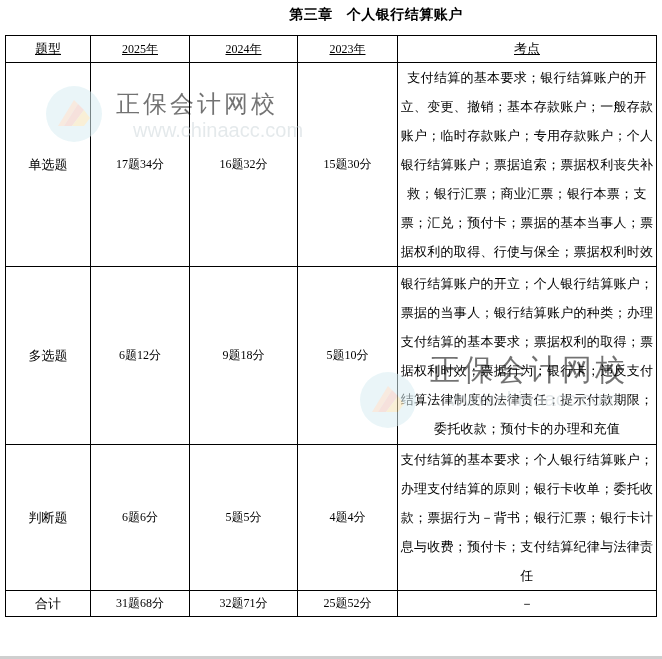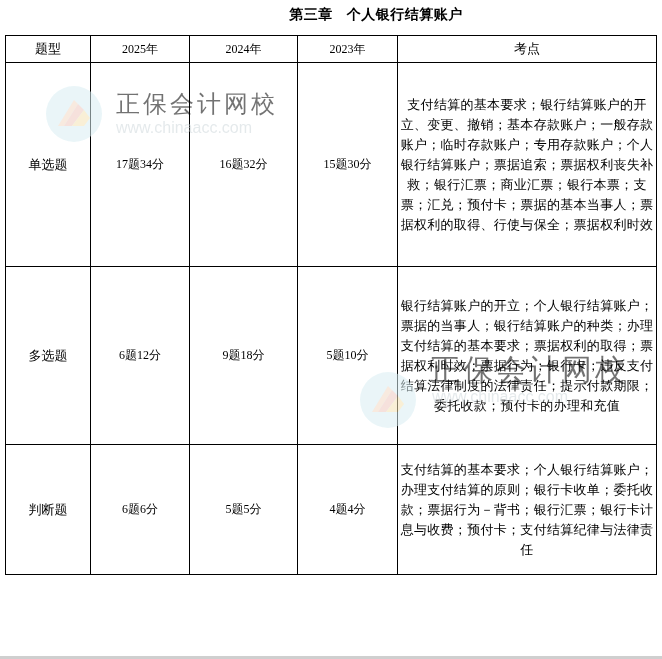--- a/index.html
+++ b/index.html
@@ -16,24 +16,24 @@
     .title .sep { display: inline-block; width: 14px; }
     table.exam {
       position: absolute; left: 5px; top: 35px;
       width: 651px; border-collapse: collapse; table-layout: fixed;
       font-size: 13px;
     }
     table.exam td, table.exam th {
       border: 1.5px solid #000; padding: 0; font-weight: normal;
       text-align: center; vertical-align: middle;
     }
-    table.exam th { height: 26px; }
+    table.exam th { height: 26px; text-decoration: underline; }
     td.points {
       text-align: left; padding: 2px 6px 2px 7px;
-      line-height: 20px; font-size: 13px; word-break: break-all;
+      line-height: 29px; font-size: 13px; word-break: break-all;
       letter-spacing: 0.3px;
     }
     .num { font-family: "Liberation Serif", "DejaVu Serif", serif; font-size: 12px; }
     tr.r1 td { height: 203px; }
     tr.r2 td { height: 177px; }
     tr.r3 td { height: 129px; margin-top: 36px; }
     tr.r4 td { height: 49px; }
     tr.r5 td { height: 25px; }
     .watermark {
       position: absolute; pointer-events: none; opacity: 0.55;
@@ -41,22 +41,23 @@
     .wm-logo {
       position: absolute; width: 56px; height: 56px; border-radius: 50%;
       background: #d9eef3;
     }
     .wm-logo svg { position: absolute; left: 8px; top: 10px; }
     .wm-cn {
       position: absolute; font-size: 24px; color: #000000; letter-spacing: 3px;
       white-space: nowrap;
     }
     .wm-url {
-      position: absolute; font-size: 16px; color: #cfd8dc; white-space: nowrap;
+      position: absolute; font-size: 20px; color: #cfd8dc; white-space: nowrap;
       font-family: "Liberation Sans", sans-serif;
+      margin-left: 17px;
     }
     .bottom-strip {
       position: absolute; left: 0; top: 656px; width: 662px; height: 3px;
       background: #cfcfcf;
     }
   </style>
 </head>
 <body>
 
 <div class="title">
@@ -95,20 +96,27 @@
       <td class="num">5题10分</td>
       <td class="points">银行结算账户的开立；个人银行结算账户；票据的当事人；银行结算账户的种类；办理支付结算的基本要求；票据权利的取得；票据权利时效；票据行为；银行卡；违反支付结算法律制度的法律责任；提示付款期限；委托收款；预付卡的办理和充值</td>
     </tr>
     <tr class="r3">
       <td>判断题</td>
       <td class="num">6题6分</td>
       <td class="num">5题5分</td>
       <td class="num">4题4分</td>
       <td class="points">支付结算的基本要求；个人银行结算账户；办理支付结算的原则；银行卡收单；委托收款；票据行为－背书；银行汇票；银行卡计息与收费；预付卡；支付结算纪律与法律责任</td>
     </tr>
+    <tr class="r5">
+      <td>合计</td>
+      <td class="num">31题68分</td>
+      <td class="num">32题71分</td>
+      <td class="num">25题52分</td>
+      <td>－</td>
+    </tr>
   </tbody>
 </table>
 
 <div class="watermark" style="left:46px; top:86px; width:230px; height:60px;">
   <div class="wm-logo" style="left:0; top:0;">
     <svg width="40" height="36" viewBox="0 0 40 36">
       <path d="M4 30 L20 4 L24 8 L10 30 Z" fill="#f3d9c6"></path>
       <path d="M10 30 L24 8 L30 14 L18 30 Z" fill="#f0c9c0"></path>
       <path d="M18 30 L30 14 L36 22 L30 30 Z" fill="#f5e3b5"></path>
     </svg>

